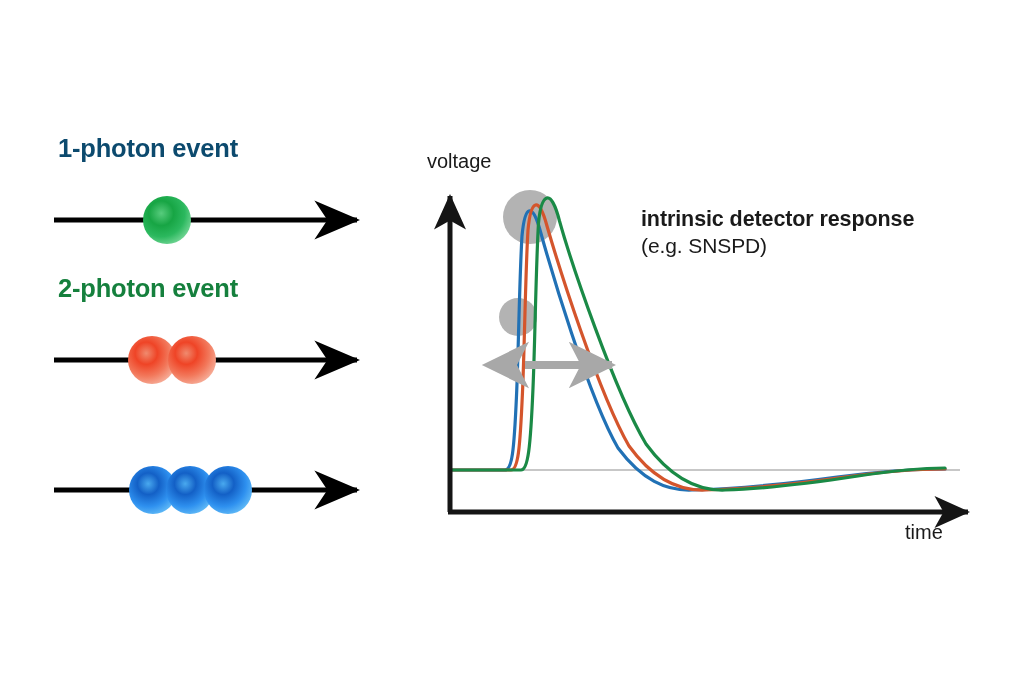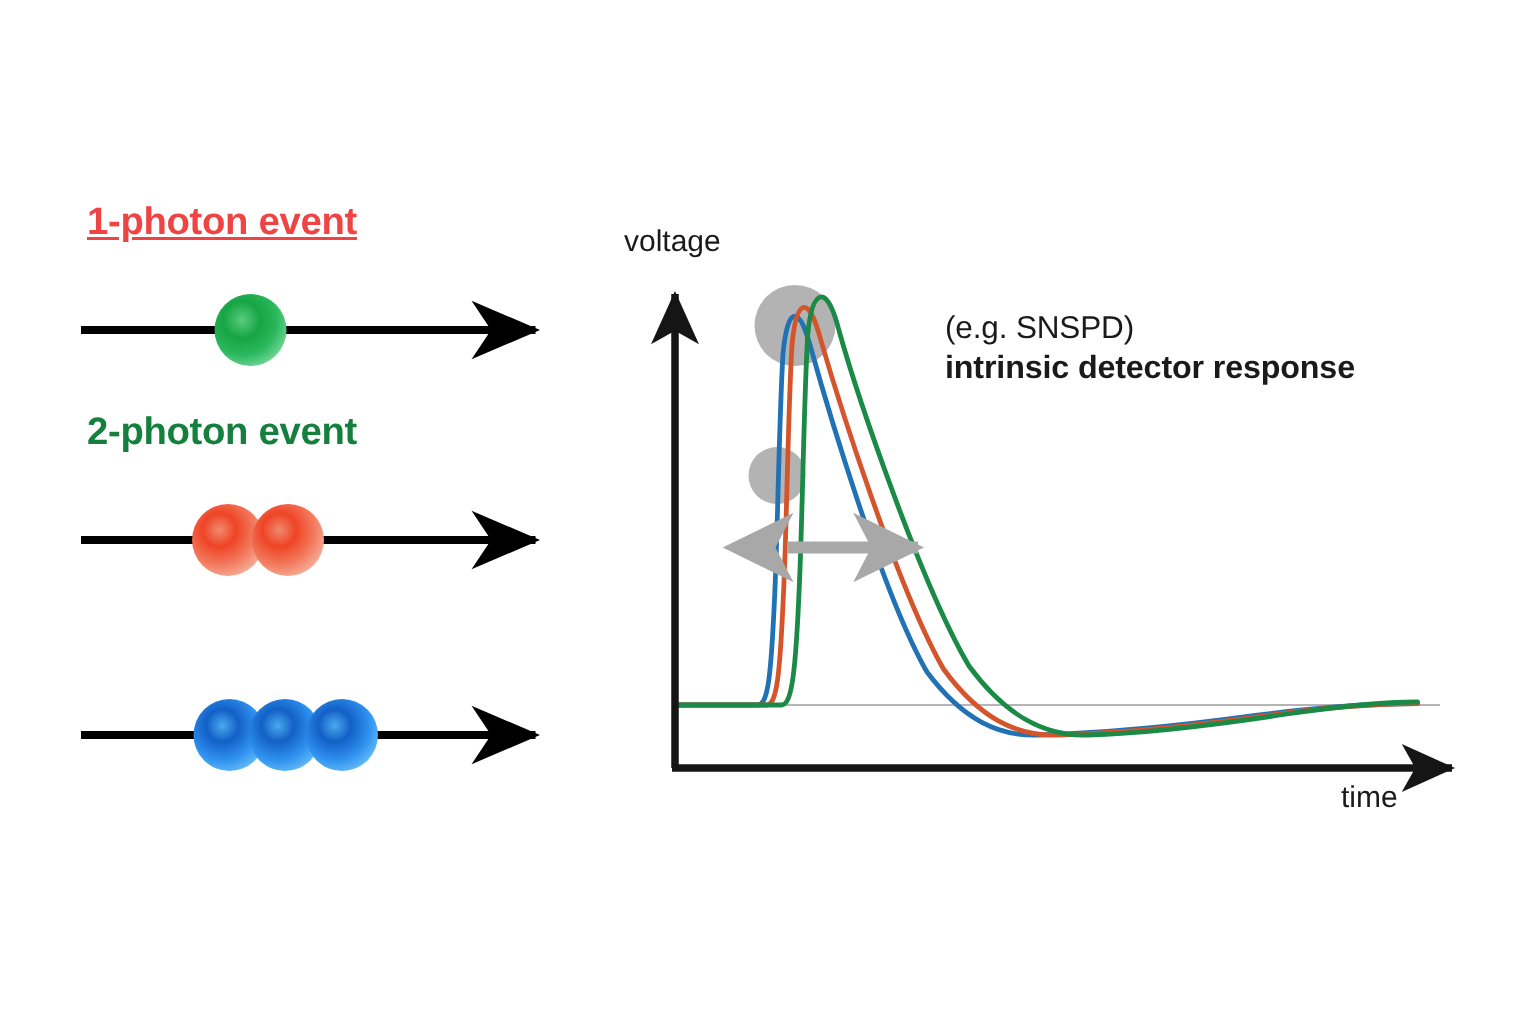--- a/index.html
+++ b/index.html
@@ -58,20 +58,21 @@
   
   #chart-panel {
     left: 400px;
     top: 0px;
     width: 624px;
     height: 683px;
   }
   .chart-text {
     position: absolute;
     white-space: nowrap;
+    margin-left: 11px;
   }
   #axis-label-voltage {
     left: 16px;
     top: 150px;
     font-size: 20px;
   }
   #axis-label-time {
     left: 494px;
     top: 521px;
     font-size: 20px;
@@ -93,21 +94,21 @@
   }
 </style>
 </head>
 <body>
 
 <div id="figure">
 
   <div class="panel" id="left-panel">
 
     <div class="event-row" id="event-row-0" style="top:134px;">
-      <div class="event-label" id="label-0" style="color:#ef4444;text-decoration:underline;">1-photon event</div>
+      <div class="event-label" id="label-0" style="color:#0c4a6e;">1-photon event</div>
       <svg class="event-track" viewBox="0 0 400 86">
         <defs>
           <radialGradient id="sph-g" cx="38%" cy="36%" r="68%">
             <stop offset="0%" stop-color="#57cc7d"></stop>
             <stop offset="38%" stop-color="#17a544"></stop>
             <stop offset="72%" stop-color="#2bb85e"></stop>
             <stop offset="100%" stop-color="#6fd492"></stop>
           </radialGradient>
           <marker id="arrowhead" markerWidth="9" markerHeight="8" refX="8.4" refY="4" orient="auto" markerUnits="strokeWidth">
             <path d="M0.2,0.25 L9,4 L0.2,7.75 L2.7,4 Z" fill="#000000"></path>
@@ -153,22 +154,22 @@
     </div>
   </div>
 
   <div class="panel" id="chart-panel">
 
     <div class="chart-text" id="axis-label-voltage">voltage</div>
 
     <div class="chart-text" id="axis-label-time">time</div>
 
     <div class="chart-text" id="annotation-block">
+      <div id="annotation-title">intrinsic detector response</div>
       <div id="annotation-subtitle">(e.g. SNSPD)</div>
-      <div id="annotation-title">intrinsic detector response</div>
     </div>
 
     <svg id="chart-svg" width="624" height="683" viewBox="0 0 624 683" style="position:absolute;left:0;top:0;">
       <defs>
         <marker id="axis-arrow" markerWidth="7.5" markerHeight="7" refX="7" refY="3.5" orient="auto" markerUnits="strokeWidth">
           <path d="M0.3,0.3 L7.4,3.5 L0.3,6.7 L2.1,3.5 Z" fill="#151515"></path>
         </marker>
         <marker id="span-arrow-start" markerWidth="6.2" markerHeight="6.2" refX="5.6" refY="3.1" orient="auto" markerUnits="strokeWidth">
           <path d="M0.2,3.1 L6.1,0.2 L4.6,3.1 L6.1,6.0 Z" fill="#a8a8a8"></path>
         </marker>

